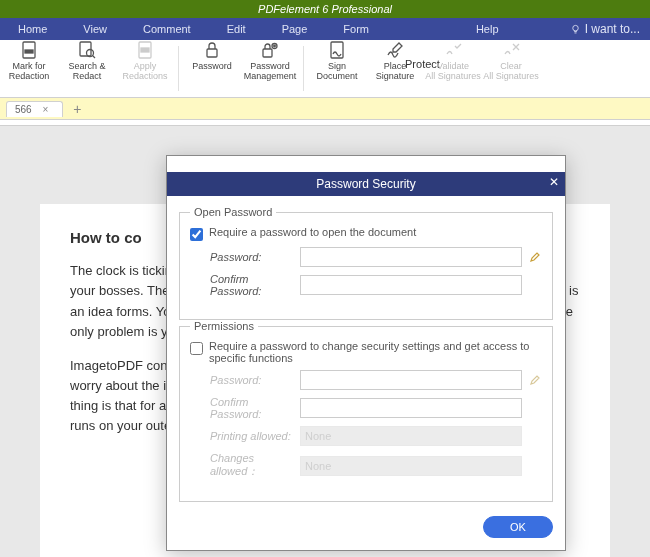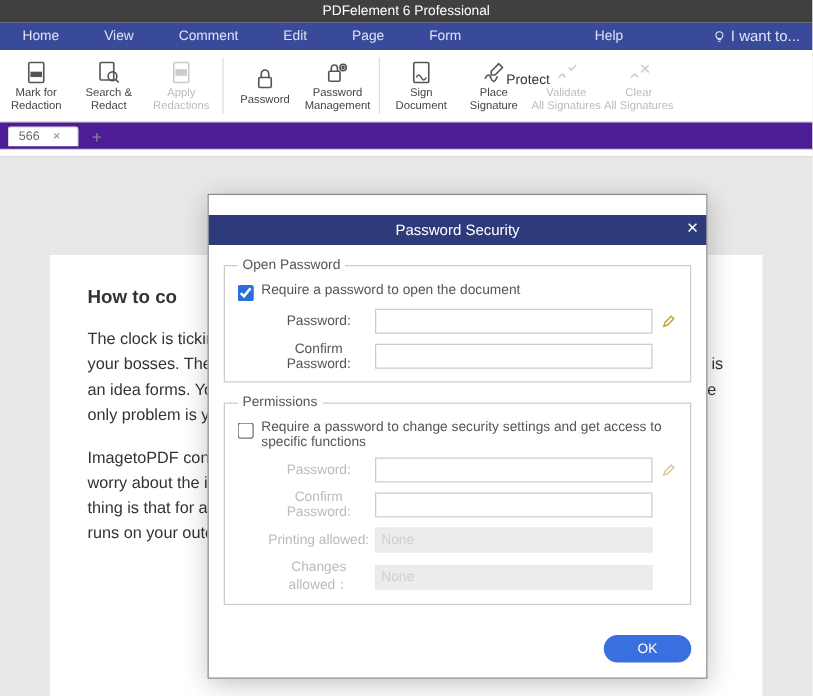--- a/index.html
+++ b/index.html
@@ -1,46 +1,46 @@
 <!DOCTYPE html>
 <html><head>
 <meta charset="utf-8">
 <style>
   * { box-sizing: border-box; margin: 0; padding: 0; font-family: "Segoe UI", Tahoma, sans-serif; }
   body { width: 650px; height: 557px; background: #e8e8e8; overflow: hidden; position: relative; }
-  .titlebar { background: #404040; color: #fff; font-size: 11px; height: 18px; display: flex; align-items: center; justify-content: center; position: relative; }
+  .titlebar { background: #4d7c0f; color: #fff; font-size: 11px; height: 18px; display: flex; align-items: center; justify-content: center; position: relative; font-style: italic; }
   .menubar { background: #3a4a9a; color: #dfe3f5; font-size: 11px; height: 22px; display: flex; align-items: stretch; }
   .menubar .menu-item { padding: 0 18px; display: flex; align-items: center; cursor: pointer; }
   .menubar .menu-item.active { background: #eab308; color: #333; margin-top: 46px; }
   .menubar .iwant { margin-left: auto; display: flex; align-items: center; padding: 0 10px; font-size: 12px; color: #dfe3f5; gap: 4px; }
   .menubar .iwant svg { width: 11px; height: 11px; }
   .ribbon { background: #fff; height: 58px; display: flex; align-items: stretch; border-bottom: 1px solid #d0d0d0; }
-  .ribbon-group { display: flex; align-items: center; }
+  .ribbon-group { display: flex; align-items: flex-start; }
   .ribbon-btn { width: 58px; display: flex; flex-direction: column; align-items: center; justify-content: center; gap: 2px; font-size: 9px; color: #444; cursor: pointer; text-align: center; line-height: 1.1; }
   .ribbon-btn.disabled { color: #bbb; }
   .ribbon-btn .icon { width: 20px; height: 20px; display: flex; align-items: center; justify-content: center; }
   .ribbon-sep { width: 1px; background: #e0e0e0; margin: 6px 4px; }
-  .tabstrip { background: #4c1d95; height: 22px; border-bottom: 1px solid #d0d0d0; display: flex; align-items: center; font-size: 10px; color: #666; padding-left: 6px; gap: 4px; }
+  .tabstrip { background: #fef9c3; height: 22px; border-bottom: 1px solid #d0d0d0; display: flex; align-items: center; font-size: 10px; color: #666; padding-left: 6px; gap: 4px; }
   .tabstrip .tab { background: #fff; border: 1px solid #d0d0d0; border-bottom: none; padding: 2px 14px 2px 8px; position: relative; border-radius: 3px 3px 0 0; }
   .tabstrip .tab .close { margin-left: 8px; color: #888; cursor: pointer; font-size: 10px; }
   .tabstrip .addtab { color: #888; font-size: 14px; cursor: pointer; padding: 0 6px; }
   .breadcrumb-bar { background: #fff; height: 6px; border-bottom: 1px solid #d0d0d0; }
   .doc-area { position: absolute; top: 126px; left: 0; right: 0; bottom: 0; background: #e8e8e8; display: flex; justify-content: center; padding-top: 0; }
   .doc-page { background: #fff; width: 570px; margin-top: 78px; padding: 22px 30px; font-size: 13px; color: #333; line-height: 1.55; }
   .doc-page h2 { font-size: 15px; font-weight: bold; margin-bottom: 12px; }
   .doc-page p { margin-bottom: 14px; }
   
   .dialog { position: absolute; left: 166px; top: 155px; width: 400px; background: #fff; border: 1px solid #888; box-shadow: 0 4px 20px rgba(0,0,0,0.25); }
   .dlg-title { background: #2d3b7a; color: #fff; font-size: 12px; height: 24px; display: flex; align-items: center; justify-content: center; position: relative; margin-top: 16px; }
   .dlg-title .x { position: absolute; right: 6px; top: 3px; cursor: pointer; font-size: 12px; color: #fff; }
   .dlg-body { padding: 10px 12px 8px; font-size: 11px; color: #555; }
-  fieldset { border: 1px solid #ccc; margin-bottom: 10px; padding: 8px 10px 2px; }
+  fieldset { border: 1px solid #ccc; margin-bottom: 0; padding: 8px 10px 16px; }
   legend { font-size: 11px; color: #555; padding: 0 4px; }
   .row { display: flex; align-items: center; margin: 6px 0; }
-  .row label.lab { width: 110px; text-align: center; padding-left: 20px; }
+  .row label.lab { width: 110px; text-align: left; padding-left: 20px; font-style: italic; }
   .row input[type=password], .row input[type=text], .row select { flex: 1; height: 20px; border: 1px solid #ccc; font-size: 11px; padding: 0 4px; background: #fff; }
   .row select { appearance: none; background: #eee; color: #888; }
   .chk-row { display: flex; align-items: flex-start; gap: 6px; margin-bottom: 6px; }
   .chk-row input[type=checkbox] { margin-top: 2px; }
   .chk-row.checked input { accent-color: #2d6fd8; }
   .pencil { width: 14px; height: 14px; margin-left: 6px; display: inline-flex; align-items: center; justify-content: center; }
   .disabled-area { color: #bbb; }
   .disabled-area input, .disabled-area select { background: #f5f5f5; color: #bbb; border-color: #e0e0e0; }
   .disabled-area select { background: #e5e5e5; }
   .enable-copy { display: flex; align-items: center; gap: 6px; margin-top: 8px; padding-left: 20px; color: #ccc; }

